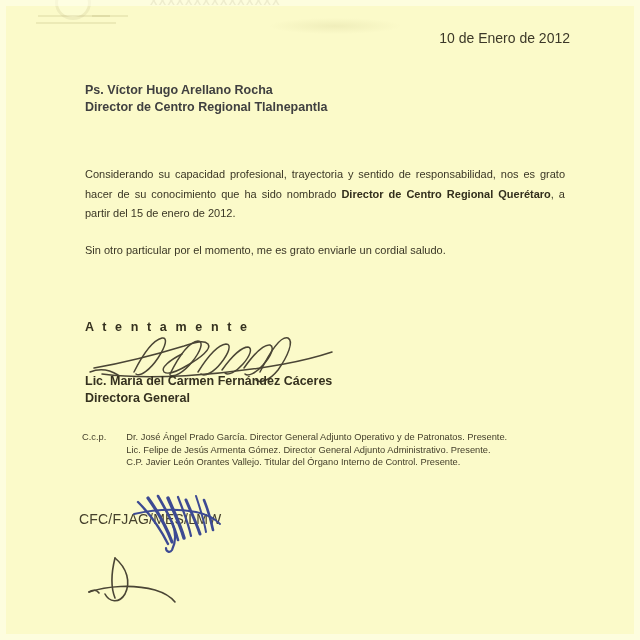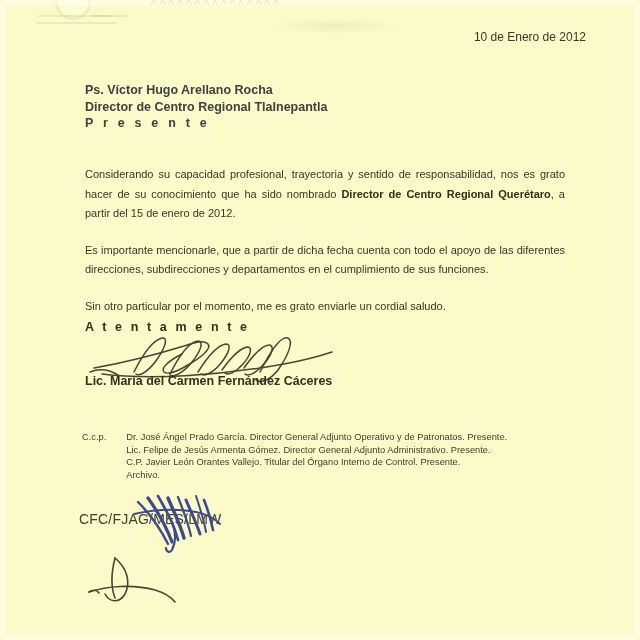--- a/index.html
+++ b/index.html
@@ -68,25 +68,25 @@
     left: 270px;
     top: 18px;
     width: 130px;
     height: 16px;
     background: radial-gradient(ellipse at center, rgba(200,194,135,0.22) 0%, rgba(200,194,135,0) 72%);
   }
 
   
   .date-line {
     position: absolute;
-    left: 16px;
+    left: 0;
     top: 30px;
     width: 570px;
     text-align: right;
-    font-size: 12px;
+    font-size: 14px;
     color: #3c3828;
   }
 
   .recipient {
     position: absolute;
     left: 85px;
     top: 82px;
     font-size: 12.5px;
     font-weight: bold;
     line-height: 16.5px;
@@ -194,26 +194,24 @@
     <div class="lh-rule r3"></div>
     <div class="lh-title">XXXXXXXXXXXXXXX</div>
     <div class="lh-smudge"></div>
   </div>
 
   <div class="date-line">10 de Enero de 2012</div>
 
   <div class="recipient">
     <div>Ps. Víctor Hugo Arellano Rocha</div>
     <div>Director de Centro Regional Tlalnepantla</div>
-    <div class="spaced">P r e s e n t e</div>
   </div>
 
   <div class="body" id="body-text">
       <p><span>Considerando su capacidad profesional, trayectoria y sentido de responsabilidad, nos es grato hacer de su conocimiento que ha sido nombrado </span><b>Director de Centro Regional Querétaro</b><span>, a partir del 15 de enero de 2012.</span></p>
-      <p><span>Es importante mencionarle, que a partir de dicha fecha cuenta con todo el apoyo de las diferentes direcciones, subdirecciones y departamentos en el cumplimiento de sus funciones.</span></p>
       <p><span>Sin otro particular por el momento, me es grato enviarle un cordial saludo.</span></p>
     </div>
 
   <div class="closing">A t e n t a m e n t e</div>
 
   <svg class="sig-main" viewBox="0 0 250 56">
     <g fill="none" stroke="#4a4535" stroke-width="1.5" stroke-linecap="round" stroke-linejoin="round">
       <path d="M6,36 C40,30 70,22 96,14 C108,10 116,8 120,12 C124,17 112,26 100,33 C90,39 80,43 76,40 C72,36 82,28 94,22"></path>
       <path d="M46,40 C56,20 66,8 74,6 C80,5 78,14 70,26 C62,38 52,45 48,42"></path>
       <path d="M82,42 C92,22 102,10 110,9 C116,9 113,19 104,30 C96,40 86,46 82,43"></path>
@@ -221,29 +219,29 @@
       <path d="M134,38 C144,24 154,15 160,15 C165,16 162,24 155,32 C148,40 140,44 137,41"></path>
       <path d="M156,36 C166,22 176,12 182,13 C187,15 183,24 175,33 C168,41 160,45 157,42"></path>
       <path d="M172,40 C184,16 194,4 200,6 C206,9 200,24 190,38 C182,48 172,52 168,48"></path>
       <path d="M14,42 C60,48 130,44 196,32 C218,28 232,24 244,20"></path>
       <path d="M2,40 C12,36 22,38 30,43"></path>
     </g>
   </svg>
 
   <div class="signer">
     <div>Lic. María del Carmen Fernández Cáceres</div>
+    <div>Directora General</div>
   </div>
 
   <div class="ccp">
     <div class="ccp-label">C.c.p.</div>
     <div class="ccp-list" id="ccp-list">
         <div>Dr. José Ángel Prado García. Director General Adjunto Operativo y de Patronatos. Presente.</div>
         <div>Lic. Felipe de Jesús Armenta Gómez. Director General Adjunto Administrativo. Presente.</div>
         <div>C.P. Javier León Orantes Vallejo. Titular del Órgano Interno de Control. Presente.</div>
-        <div>Archivo.</div>
       </div>
   </div>
 
   <div class="initials">CFC/FJAG/MES/LMW</div>
 
   <svg class="sig-blue" viewBox="0 0 100 62">
     <g fill="none" stroke="#3d4a93" stroke-linecap="round" stroke-linejoin="round">
       <path d="M10,10 C22,22 32,36 40,52" stroke-width="2.4"></path>
       <path d="M20,6 C30,20 38,34 44,50" stroke-width="3.2"></path>
       <path d="M30,4 C38,18 46,32 50,48" stroke-width="2.6"></path>

